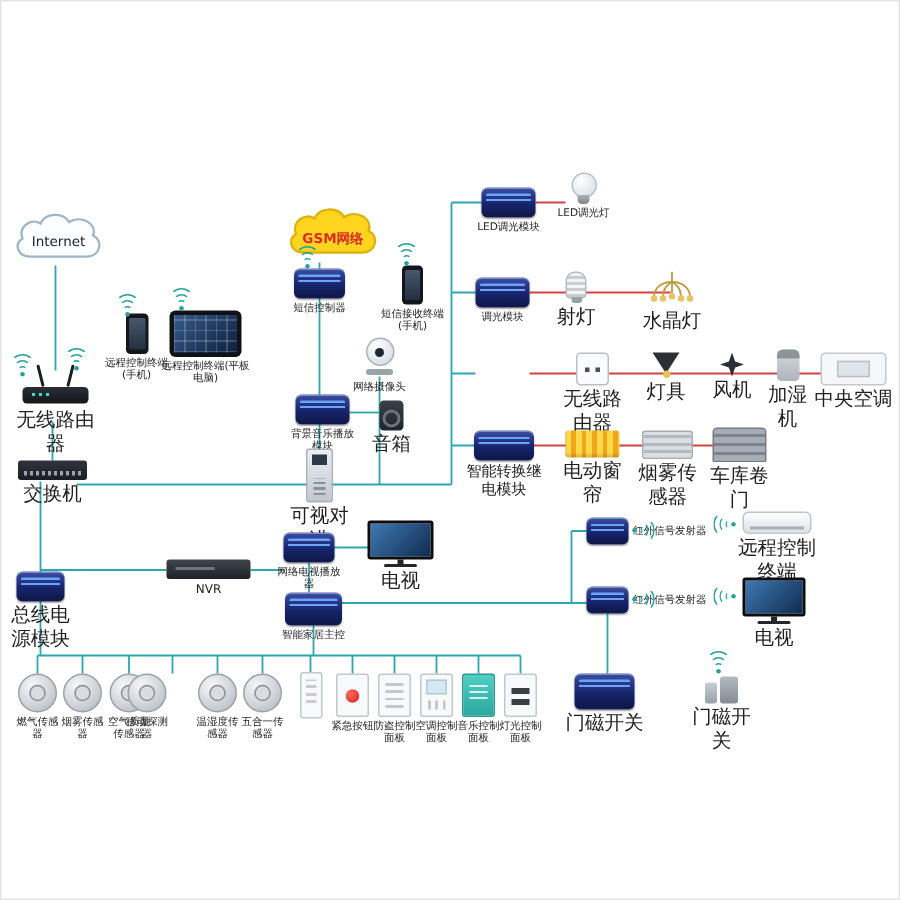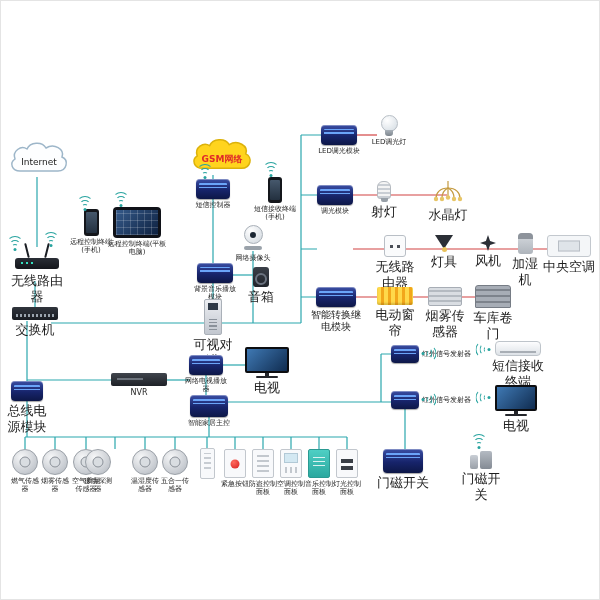--- a/index.html
+++ b/index.html
@@ -356,21 +356,21 @@
     <div class="lbl" style="font-size:7px">红外信号发射器</div>
   </div>
 
   <div class="node row" style="left:390px;top:390px;width:86px">
     <div class="mod" style="width:28px;height:18px"></div>
     <div class="lbl" style="font-size:7px">红外信号发射器</div>
   </div>
 
   <div class="node" style="left:490px;top:340px;width:54px">
     <div class="sac"></div>
-    <div class="lbl">短信接收终端</div>
+    <div class="lbl">远程控制终端</div>
   </div>
 
   <div class="node" style="left:490px;top:384px;width:50px">
     <div class="tv">
       <div class="tvscr" style="width:38px;height:22px"></div>
       <div class="tvstand"></div>
       <div class="tvbase"></div>
     </div>
     <div class="lbl">电视</div>
   </div>

